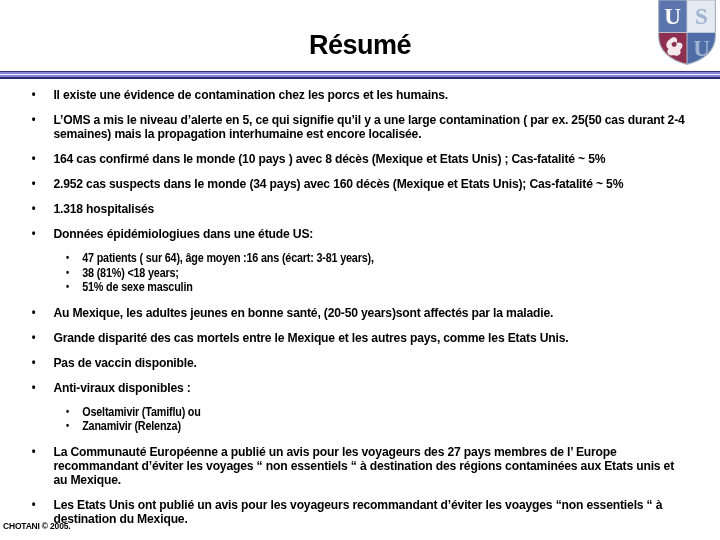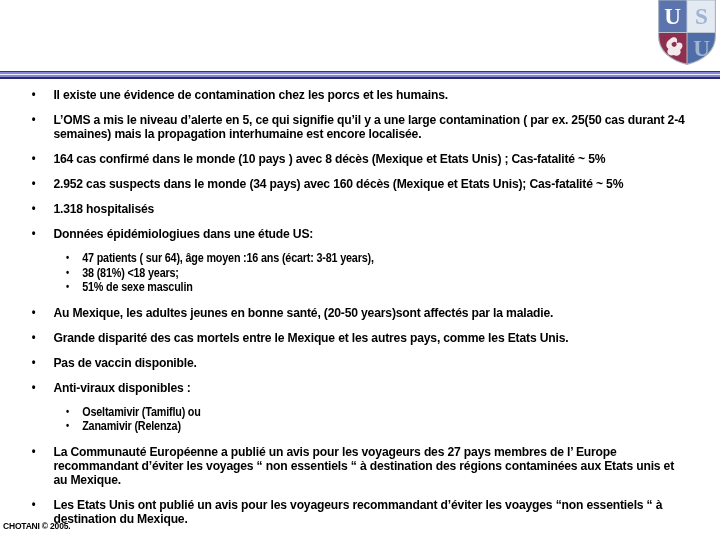--- a/index.html
+++ b/index.html
@@ -46,20 +46,21 @@
   .footer-credit{
     position:absolute;left:3px;top:521px;font-size:8.5px;
     font-weight:bold;color:#000;letter-spacing:-0.2px;
   }
 </style>
 </head>
 <body>
 
 <div class="slide">
 
+  <div class="slide-title">Résumé</div>
 
   <div class="title-rule"></div>
 
   <svg class="crest" viewBox="0 0 100 112" xmlns="http://www.w3.org/2000/svg" aria-hidden="true">
     <defs>
       <clipPath id="shieldClip">
         <path d="M1,0 H99 V62 C99,88 78,104 50,111 C22,104 1,88 1,62 Z"></path>
       </clipPath>
     </defs>
     <g clip-path="url(#shieldClip)">

